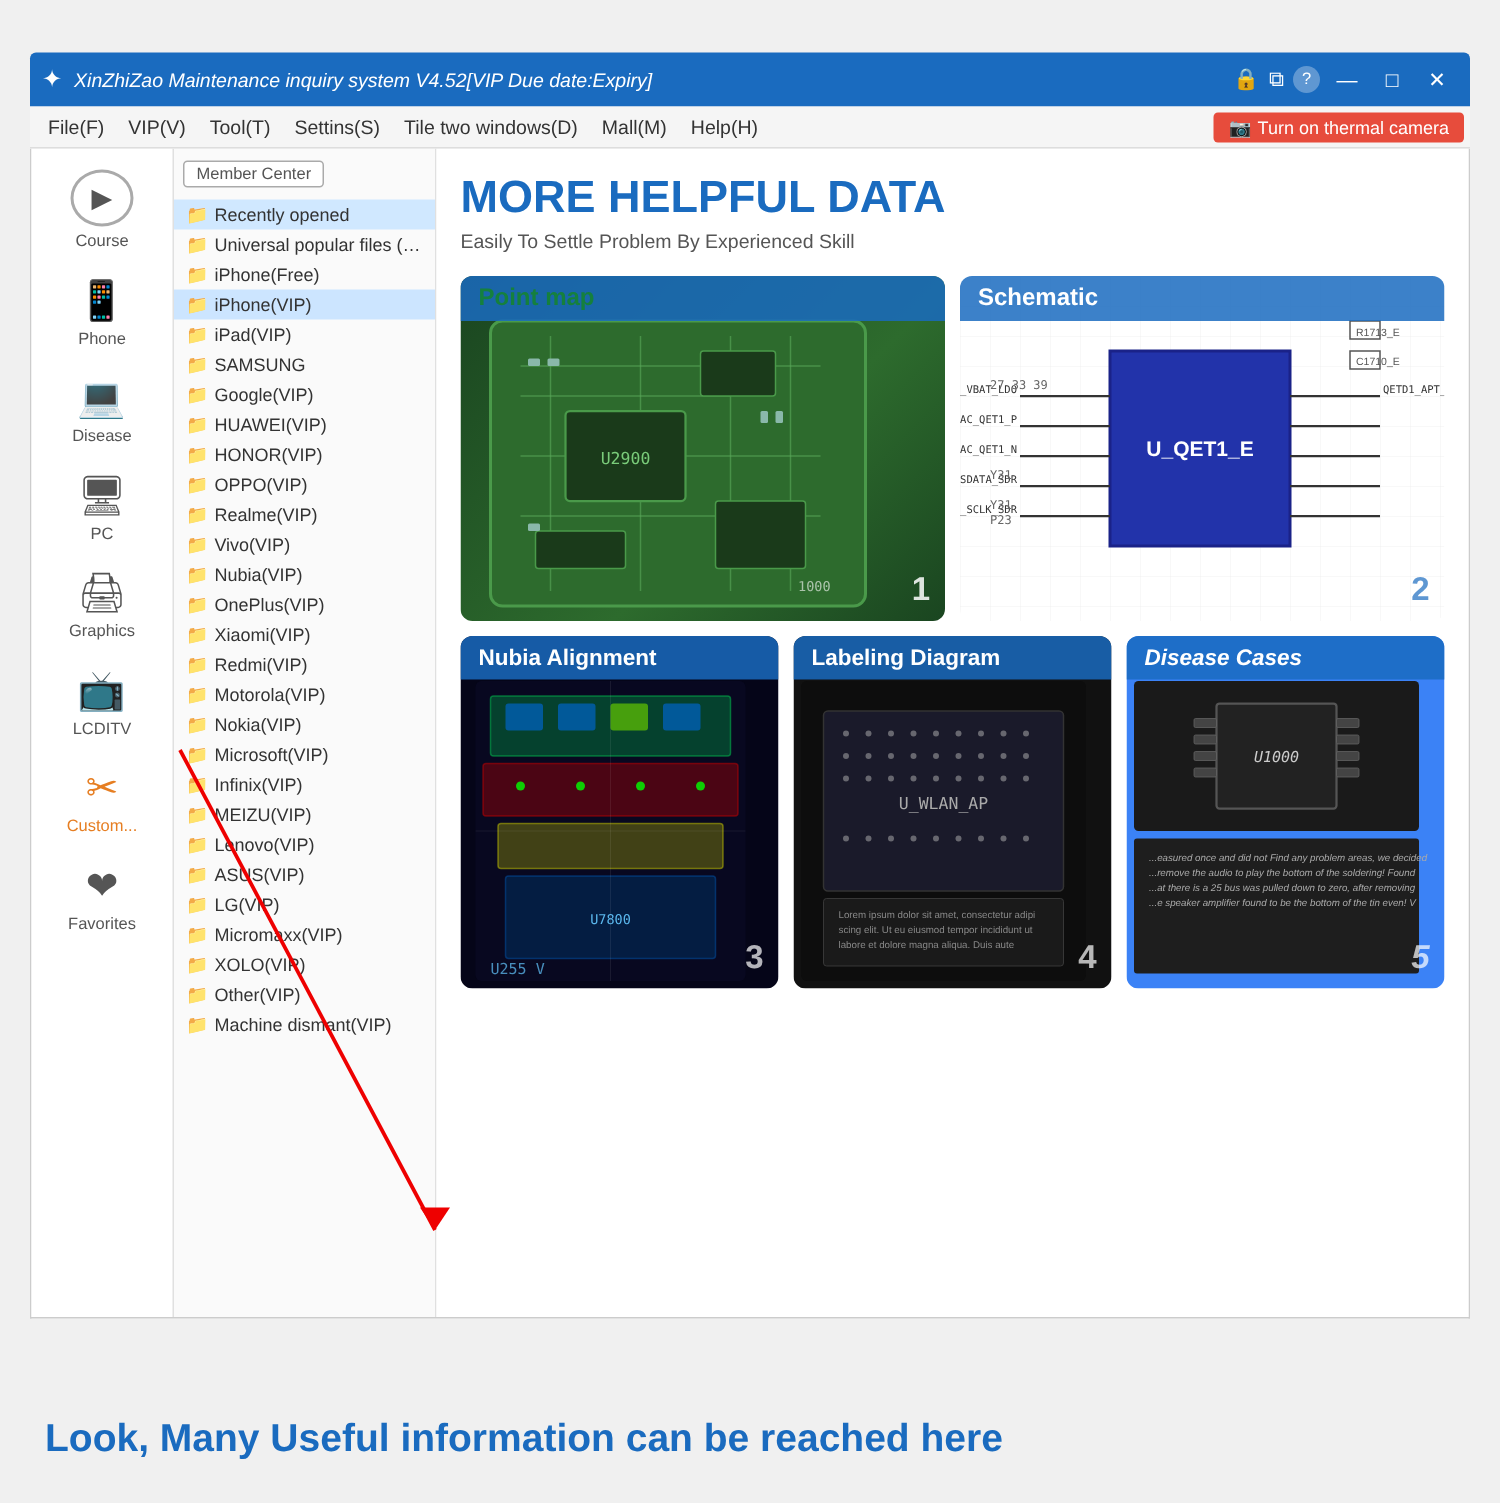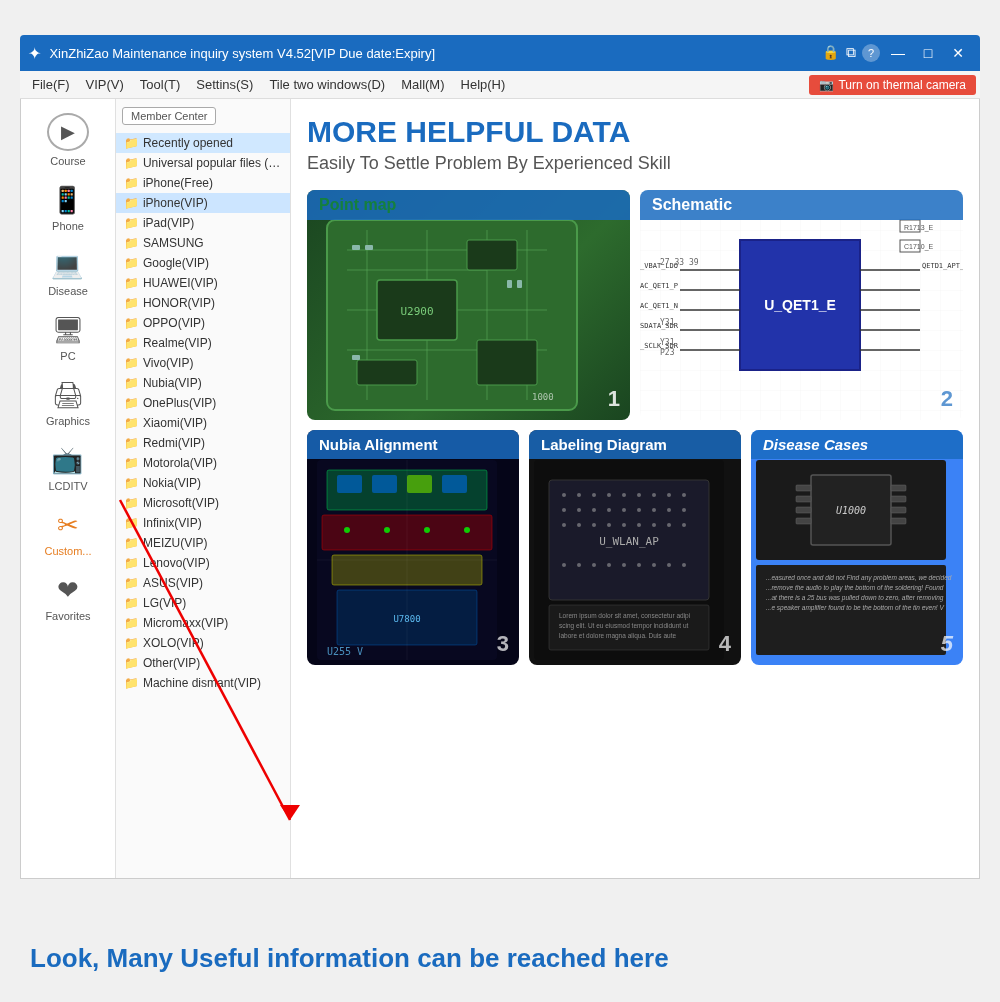--- a/index.html
+++ b/index.html
@@ -3,21 +3,21 @@
   <meta charset="utf-8">
   <style>
     * { margin: 0; padding: 0; box-sizing: border-box; }
     body { font-family: 'Segoe UI', Arial, sans-serif; background: #f0f0f0; width: 1000px; height: 1002px; overflow: hidden; position: relative; }
   </style>
 </head>
 <body>
 
 <div style="background:#1a6bbf; height:36px; display:flex; align-items:center; padding:0 8px; color:white; font-size:13px; position:absolute; top:35px; left:20px; width:960px; border-radius:4px 4px 0 0; z-index:100;">
   <span style="margin-right:8px; font-size:16px;">✦</span>
-  <span style="flex:1; font-weight:500;">XinZhiZao Maintenance inquiry system V4.52[VIP Due date:Expiry]</span>
+  <span style="flex:1; font-weight:500;font-style:italic;">XinZhiZao Maintenance inquiry system V4.52[VIP Due date:Expiry]</span>
   <div style="display:flex; gap:6px; margin-right:4px;">
     <span style="font-size:14px;">🔒</span>
     <span style="font-size:14px;">⧉</span>
     <span style="font-size:14px; background:rgba(255,255,255,0.3); border-radius:50%; width:18px; height:18px; display:flex; align-items:center; justify-content:center; font-size:11px;">?</span>
   </div>
   <div style="display:flex; gap:2px;">
     <button style="width:28px; height:24px; background:transparent; border:none; color:white; cursor:pointer; font-size:14px;">—</button>
     <button style="width:28px; height:24px; background:transparent; border:none; color:white; cursor:pointer; font-size:14px;">□</button>
     <button style="width:28px; height:24px; background:transparent; border:none; color:white; cursor:pointer; font-size:14px;">✕</button>
   </div>
@@ -200,21 +200,21 @@
     </div>
     <div style="display:flex; align-items:center; padding:3px 8px; cursor:pointer; color:#333; gap:4px;">
       <span style="color:#f5a623;">📁</span>
       <span>Machine dismant(VIP)</span>
     </div>
   </div>
 
   <div style="flex:1; background:white; overflow-y:auto; padding:16px;">
 
     <h1 style="color:#1a6bbf; font-size:30px; font-weight:900; margin-bottom:4px;">MORE HELPFUL DATA</h1>
-    <p style="color:#555; font-size:18px; margin-bottom:16px;">Easily To Settle Problem By Experienced Skill</p>
+    <p style="color:#555; font-size:13px; margin-bottom:16px;">Easily To Settle Problem By Experienced Skill</p>
 
     <div style="display:flex; gap:10px; margin-bottom:10px;">
 
       <div style="flex:1; border-radius:8px; overflow:hidden; position:relative; height:230px; cursor:pointer;">
         <div style="position:absolute; top:0; left:0; right:0; padding:6px 12px; font-size:16px; font-weight:bold; color:#15803d; background:rgba(26,107,191,0.85); z-index:2;">
           <span>Point map</span>
         </div>
         <div style="position:absolute; bottom:8px; right:10px; font-size:22px; font-weight:bold; color:rgba(255,255,255,0.85); z-index:2;">
           <span>1</span>
         </div>

